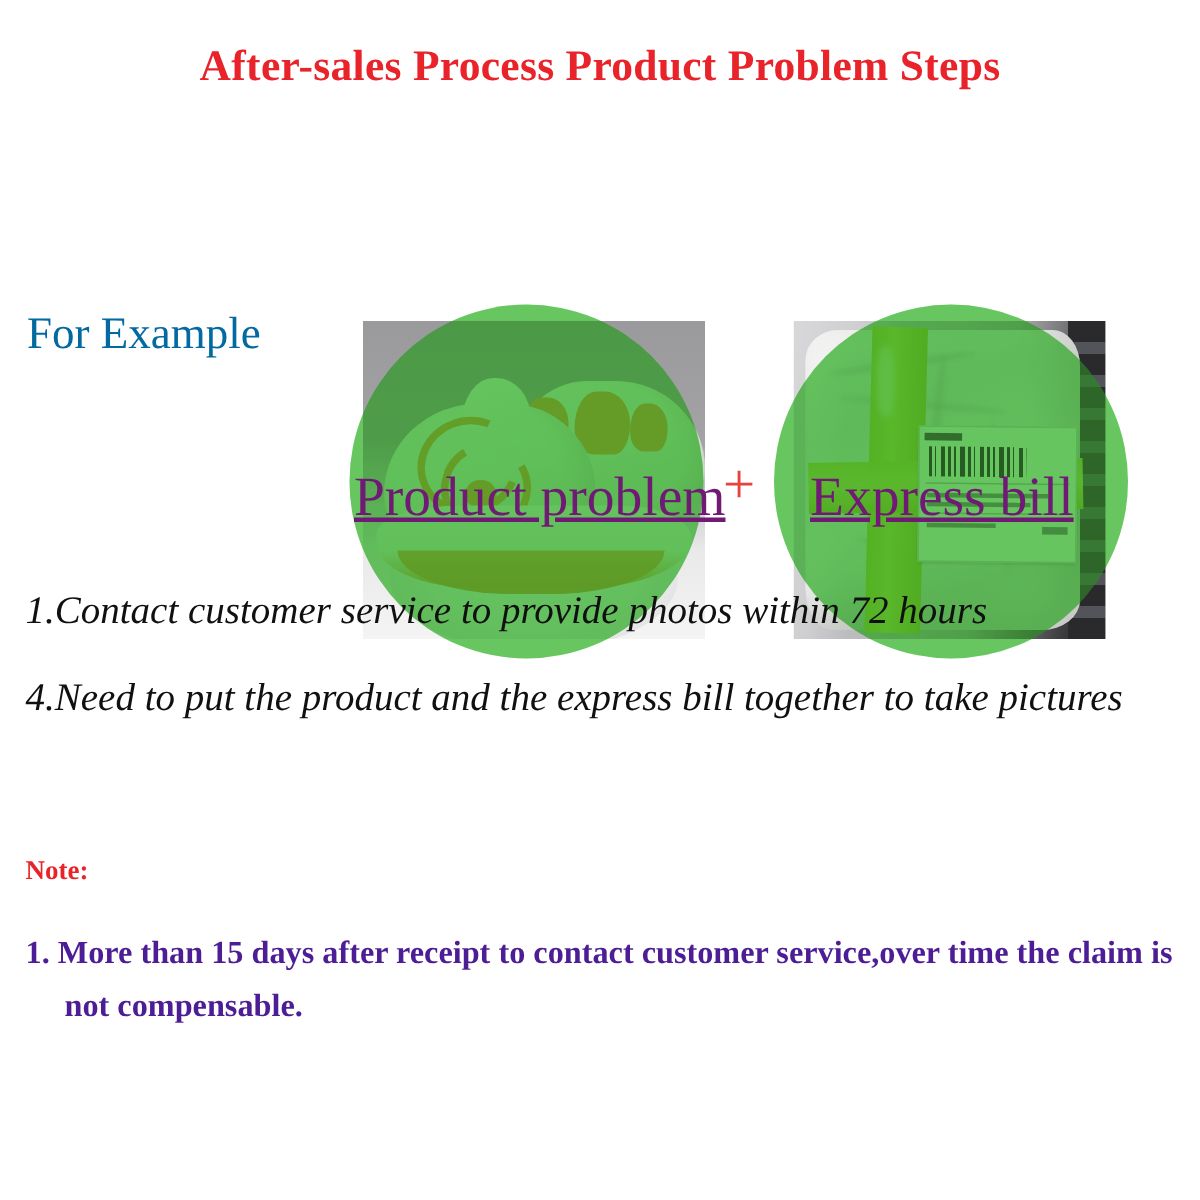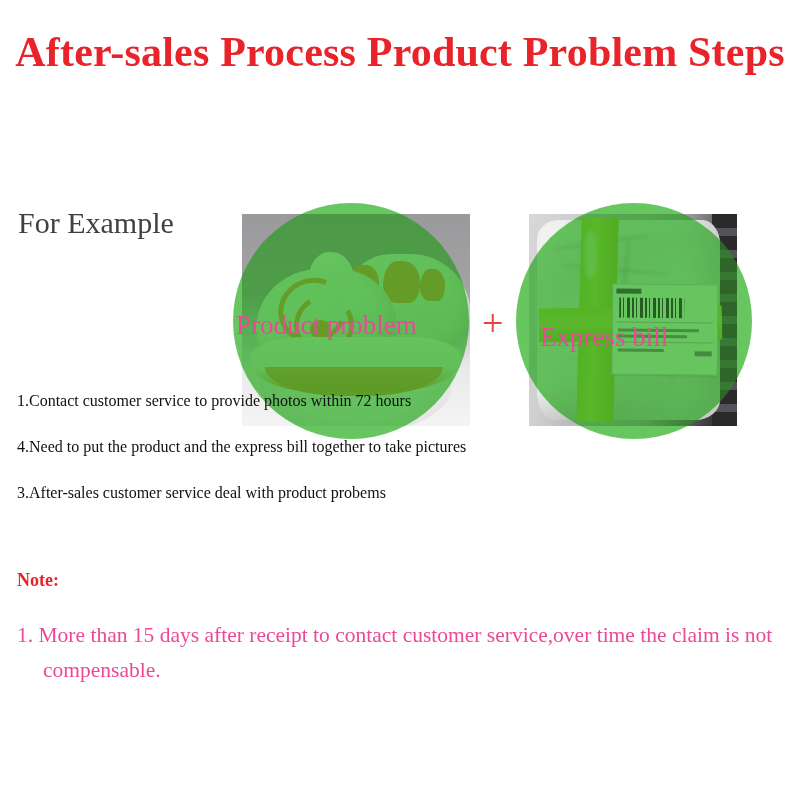--- a/index.html
+++ b/index.html
@@ -16,42 +16,42 @@
     position: relative;
   }
 
   
   .title {
     position: absolute;
     top: 28px;
     left: 0;
     width: 800px;
     text-align: center;
-    font-size: 42px;
+    font-size: 29px;
     font-weight: bold;
     color: #e8242a;
     letter-spacing: 0.2px;
     white-space: nowrap;
   }
 
   
   .example-row {
     position: absolute;
     top: 100px;
     left: 0;
     width: 800px;
     height: 248px;
   }
 
   .for-example {
     position: absolute;
     left: 18px;
     top: 106px;
     font-size: 30px;
-    color: #404040;
+    color: #0369a1;
     white-space: nowrap;
   }
 
   
   .photo {
     position: absolute;
     overflow: hidden;
   }
   .photo-left {
     left: 242px;
@@ -264,73 +264,76 @@
     background: #8ee07f;
     opacity: 0.45;
     pointer-events: none;
   }
   .gcl-left  { left: 233px; top: 103px; width: 236px; height: 236px; }
   .gcl-right { left: 516px; top: 103px; width: 236px; height: 236px; }
 
   
   .caption {
     position: absolute;
-    font-size: 27px;
-    color: #ec4899;
+    font-size: 37px;
+    color: #701a75;
     white-space: nowrap;
+    text-decoration: underline;
   }
   .caption-product { left: 236px; top: 210px; }
-  .caption-express { left: 540px; top: 210px; margin-top: 12px; }
+  .caption-express { left: 540px; top: 210px; }
 
   .plus-sign {
     position: absolute;
     left: 482px;
     top: 204px;
     font-size: 38px;
     color: #e8413f;
     line-height: 1;
     white-space: nowrap;
   }
 
   
   .steps {
     position: absolute;
     left: 17px;
     top: 392px;
     width: 770px;
   }
   .step {
-    font-size: 16px;
+    font-size: 26px;
     color: #101010;
     margin-bottom: 28px;
     white-space: nowrap;
+    font-style: italic;
   }
 
   
   .note-title {
     position: absolute;
     left: 17px;
     top: 570px;
     font-size: 18px;
     font-weight: bold;
     color: #e8242a;
   }
   .notes {
     position: absolute;
     left: 17px;
     top: 618px;
     width: 778px;
   }
   .note-item {
     font-size: 21.5px;
-    color: #ec4899;
+    color: #4c1d95;
     line-height: 1.62;
     padding-left: 26px;
     text-indent: -26px;
     margin-bottom: 12px;
+    font-weight: bold;
   }
 </style>
 </head>
 <body>
 
 <div class="title">After-sales Process Product Problem Steps</div>
 
 <div class="example-row">
 
   <div class="for-example">For Example</div>
@@ -385,20 +388,19 @@
   <div class="caption caption-product">Product problem</div>
 
   <div class="plus-sign">+</div>
 
   <div class="caption caption-express">Express bill</div>
 </div>
 
 <div class="steps">
   <div class="step">1.Contact customer service to provide photos within 72 hours</div>
   <div class="step">4.Need to put the product and the express bill together to take pictures</div>
-  <div class="step">3.After-sales customer service deal with product probems</div>
 </div>
 
 <div class="note-title">Note:</div>
 
 <div class="notes">
   <div class="note-item">1. More than 15 days after receipt to contact customer service,over time the claim is not compensable.</div>
 </div>
 
 </body></html>

